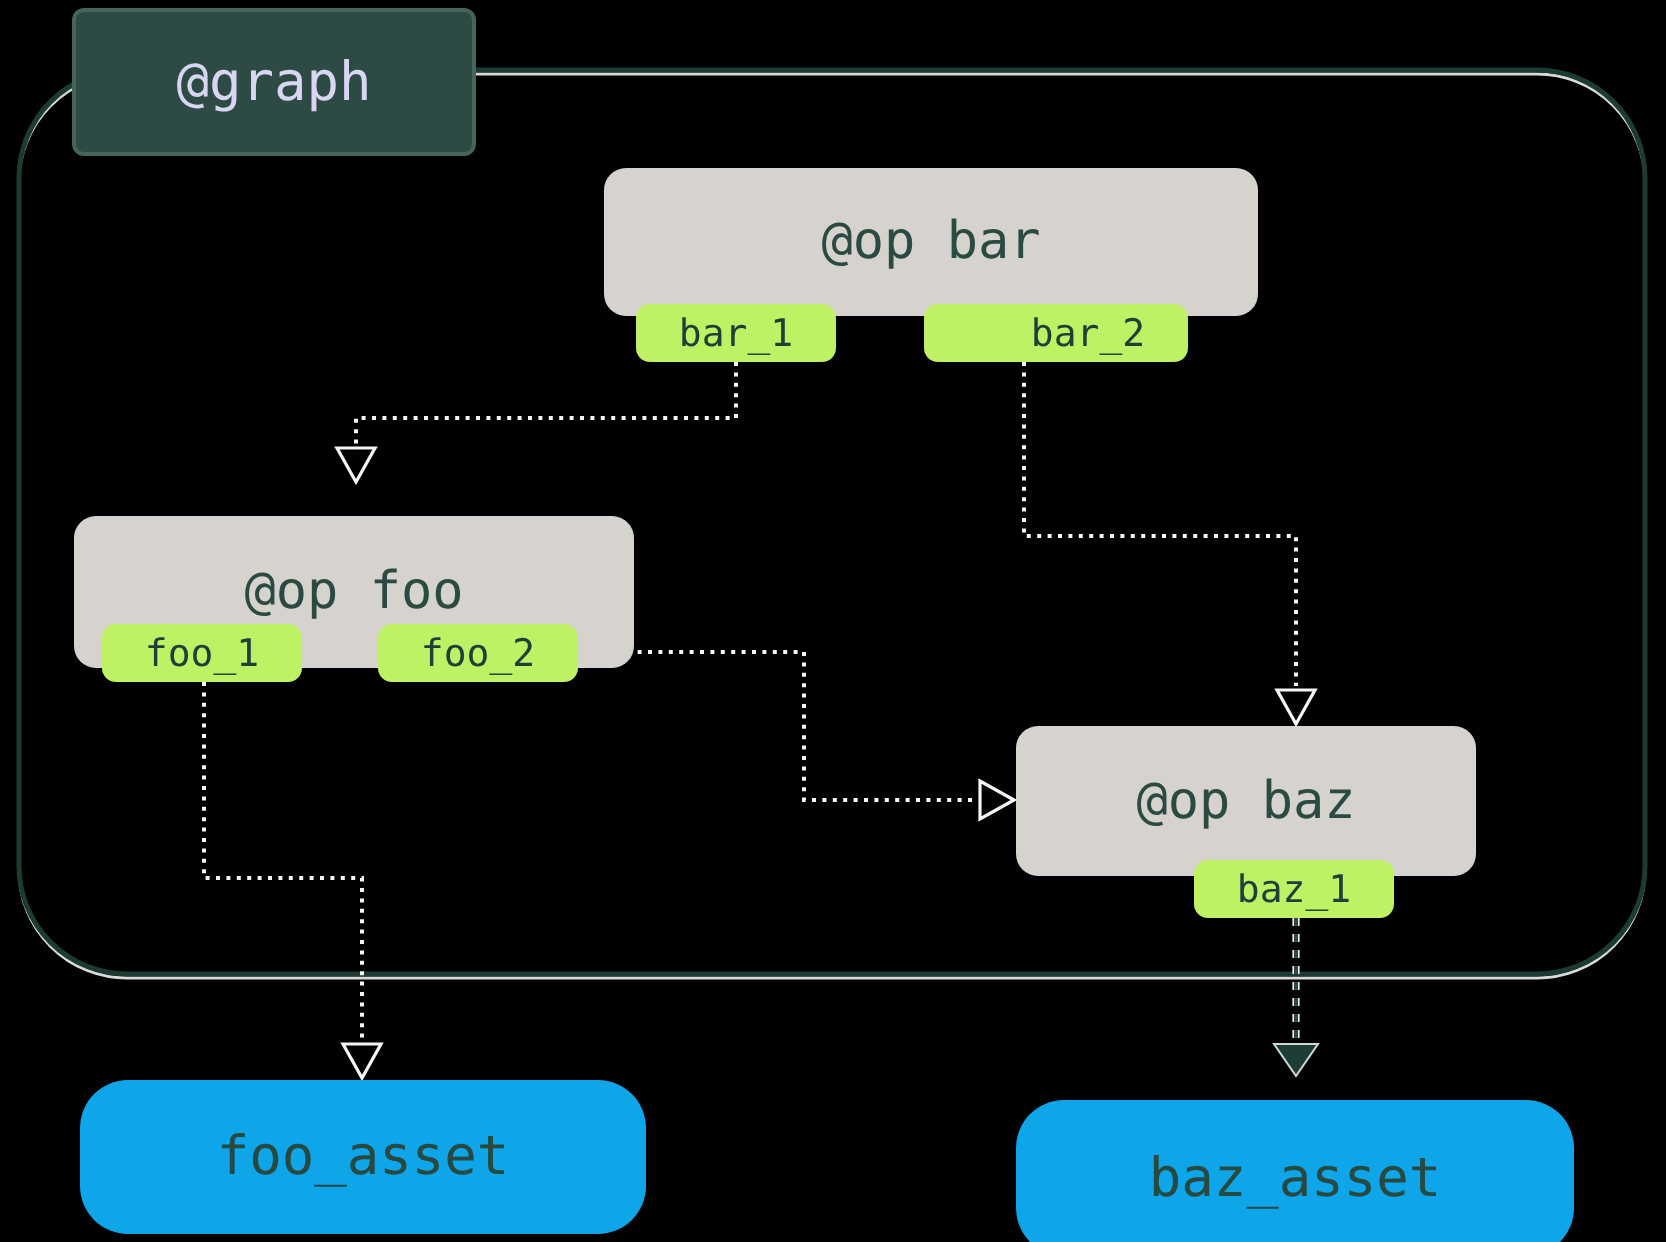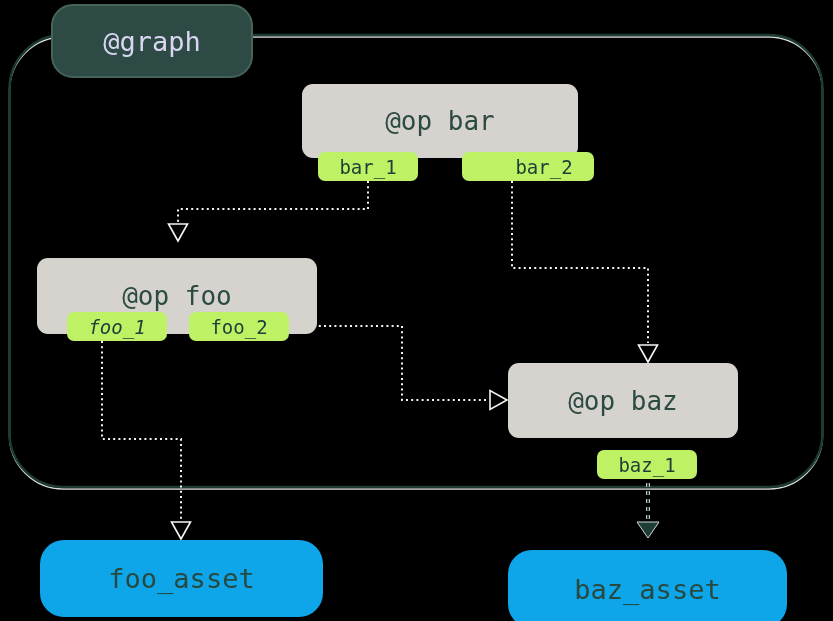--- a/index.html
+++ b/index.html
@@ -17,50 +17,49 @@
   .node {
     position:absolute;
     display:flex; align-items:center; justify-content:center;
     box-sizing:border-box;
     z-index:2;
   }
   .graph-label {
     left:36px; top:4px; width:202px; height:74px;
     background:#2d4b44;
     border:2px solid #45645a;
-    border-radius:22px;
+    border-radius:6px;
     color:#d9d6f2;
     font-size:27px;
     z-index:3;
-    margin-left:15px;
   }
   .op {
     background:#d6d3cf;
     border-radius:11px;
     color:#2b4a42;
     font-size:26px;
   }
-  #op-bar { left:302px; top:84px;  width:276px; height:74px;text-align:right; }
+  #op-bar { left:302px; top:84px;  width:327px; height:74px;text-align:right; }
   #op-foo { left:37px;  top:242px; width:280px; height:76px;margin-top:16px; }
   #op-baz { left:508px; top:363px; width:230px; height:75px; }
   .pill {
     position:absolute;
     width:100px; height:29px;
     background:#bef264;
     border-radius:7px;
     color:#1f4038;
     font-size:19px;
     display:flex; align-items:center; justify-content:center;
     z-index:3;
   }
   #pill-bar-1 { left:318px; top:152px; }
   #pill-bar-2 { left:462px; top:152px;padding-left:32px; }
-  #pill-foo-1 { left:67px;  top:312px;font-style:italic; }
+  #pill-foo-1 { left:51px;  top:312px; }
   #pill-foo-2 { left:189px; top:312px; }
-  #pill-baz-1 { left:597px; top:430px;margin-top:20px; }
+  #pill-baz-1 { left:597px; top:430px; }
   .asset {
     background:#0ea5e9;
     border-radius:24px;
     color:#27493f;
     font-size:27px;
   }
   #foo-asset { left:40px;  top:540px; width:283px; height:77px; }
   #baz-asset { left:508px; top:550px; width:279px; height:78px; }
 
   .edge-dotted { stroke:#f5f5f5; stroke-width:2; stroke-dasharray:2 3.2; fill:none; }

